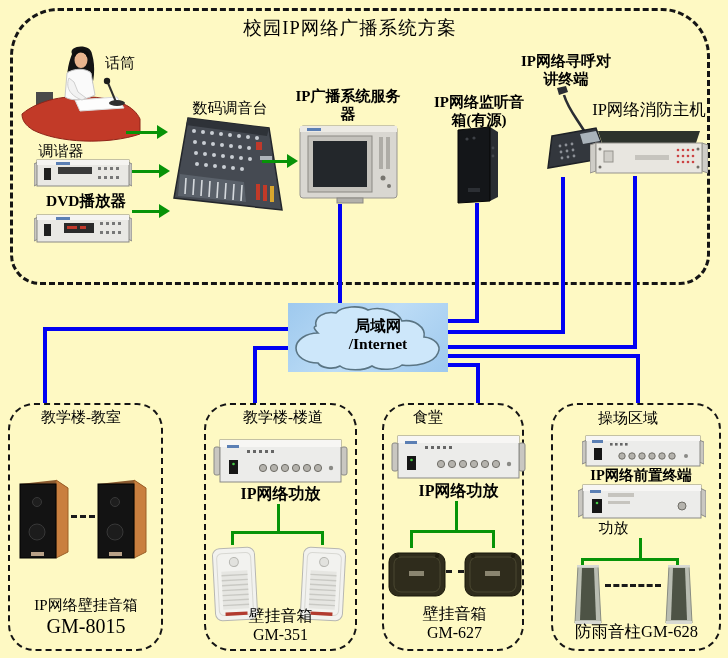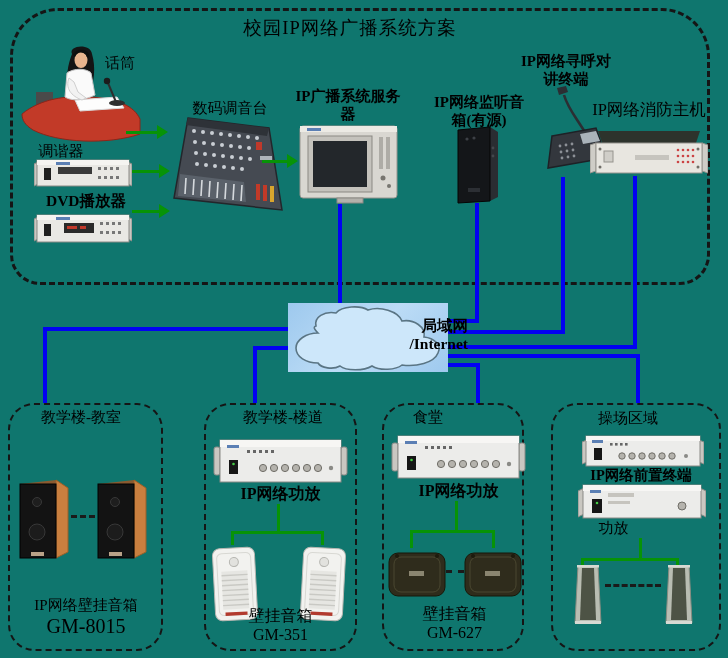--- a/index.html
+++ b/index.html
@@ -1,16 +1,16 @@
 <!DOCTYPE html>
 <html><head>
 <meta charset="utf-8">
 <style>
   html,body{margin:0;padding:0;background:#fff;}
-  #canvas{position:relative;width:728px;height:658px;background:#0f766e;overflow:hidden;
+  #canvas{position:relative;width:728px;height:658px;background:#fef9c3;overflow:hidden;
           font-family:"Liberation Serif","DejaVu Serif",serif;color:#000;}
   .abs{position:absolute;}
   .lbl{position:absolute;text-align:center;line-height:1.18;font-size:15px;white-space:nowrap;}
   .b{font-weight:bold;}
   
   .dashbox{position:absolute;border:3px dashed #151515;border-radius:26px;box-sizing:border-box;background:transparent;}
   
   .bl{position:absolute;background:#0202f2;}
   
   .gl{position:absolute;background:#079307;}
@@ -266,21 +266,21 @@
 
   <div class="cloudpanel"></div>
   <div class="abs" style="left:288px;top:303px;">
     <svg width="160" height="69" viewBox="0 0 160 69">
       <path d="M30,30 C18,30 8,37 8,45 C8,54 18,60 30,60 C33,65 45,67 52,63
                C58,68 76,68 84,63 C92,68 108,67 114,62 C128,64 146,60 150,50
                C154,42 146,35 136,34 C138,24 126,16 114,18 C110,8 92,3 80,7
                C72,2 54,3 48,10 C36,8 26,14 28,23 C24,24 28,28 30,30 Z" fill="#cde7fa" stroke="#5a7584" stroke-width="1.6"></path>
     </svg>
   </div>
-  <div class="lbl b" style="left:288px;top:317px;width:180px;font-size:15.5px;text-align:right;">
+  <div class="lbl b" style="left:288px;top:317px;width:180px;font-size:15.5px;">
     <div>局域网</div>
     <div>/Internet</div>
   </div>
 
   <div class="dashbox" style="left:8px;top:403px;width:155px;height:248px;border-width:2.5px;"></div>
   <div class="lbl" style="left:22px;top:409px;width:118px;">教学楼-教室</div>
 
   <div class="abs" style="left:18px;top:478px;">
     <svg width="52" height="82" viewBox="0 0 52 82">
       <polygon points="2,6 38,2 50,10 16,13" fill="#8a5a30"></polygon>
@@ -505,14 +505,15 @@
   <div class="abs" style="left:665px;top:565px;">
     <svg width="28" height="60" viewBox="0 0 28 60">
       <polygon points="4,0 24,0 27,58 1,58" fill="#b9bdb2" stroke="#888c81"></polygon>
       <polygon points="8,3 20,3 22,55 6,55" fill="#4d5345"></polygon>
       <rect x="3" y="0" width="22" height="2.5" fill="#d7d9d2"></rect>
       <rect x="1" y="56" width="26" height="3" fill="#d7d9d2"></rect>
     </svg>
   </div>
   <div class="dashes" style="left:605px;top:584px;width:56px;"></div>
 
+  <div class="lbl" style="left:564px;top:622px;width:145px;font-size:16.5px;">防雨音柱GM-628</div>
 
 </div>
 
 </body></html>

